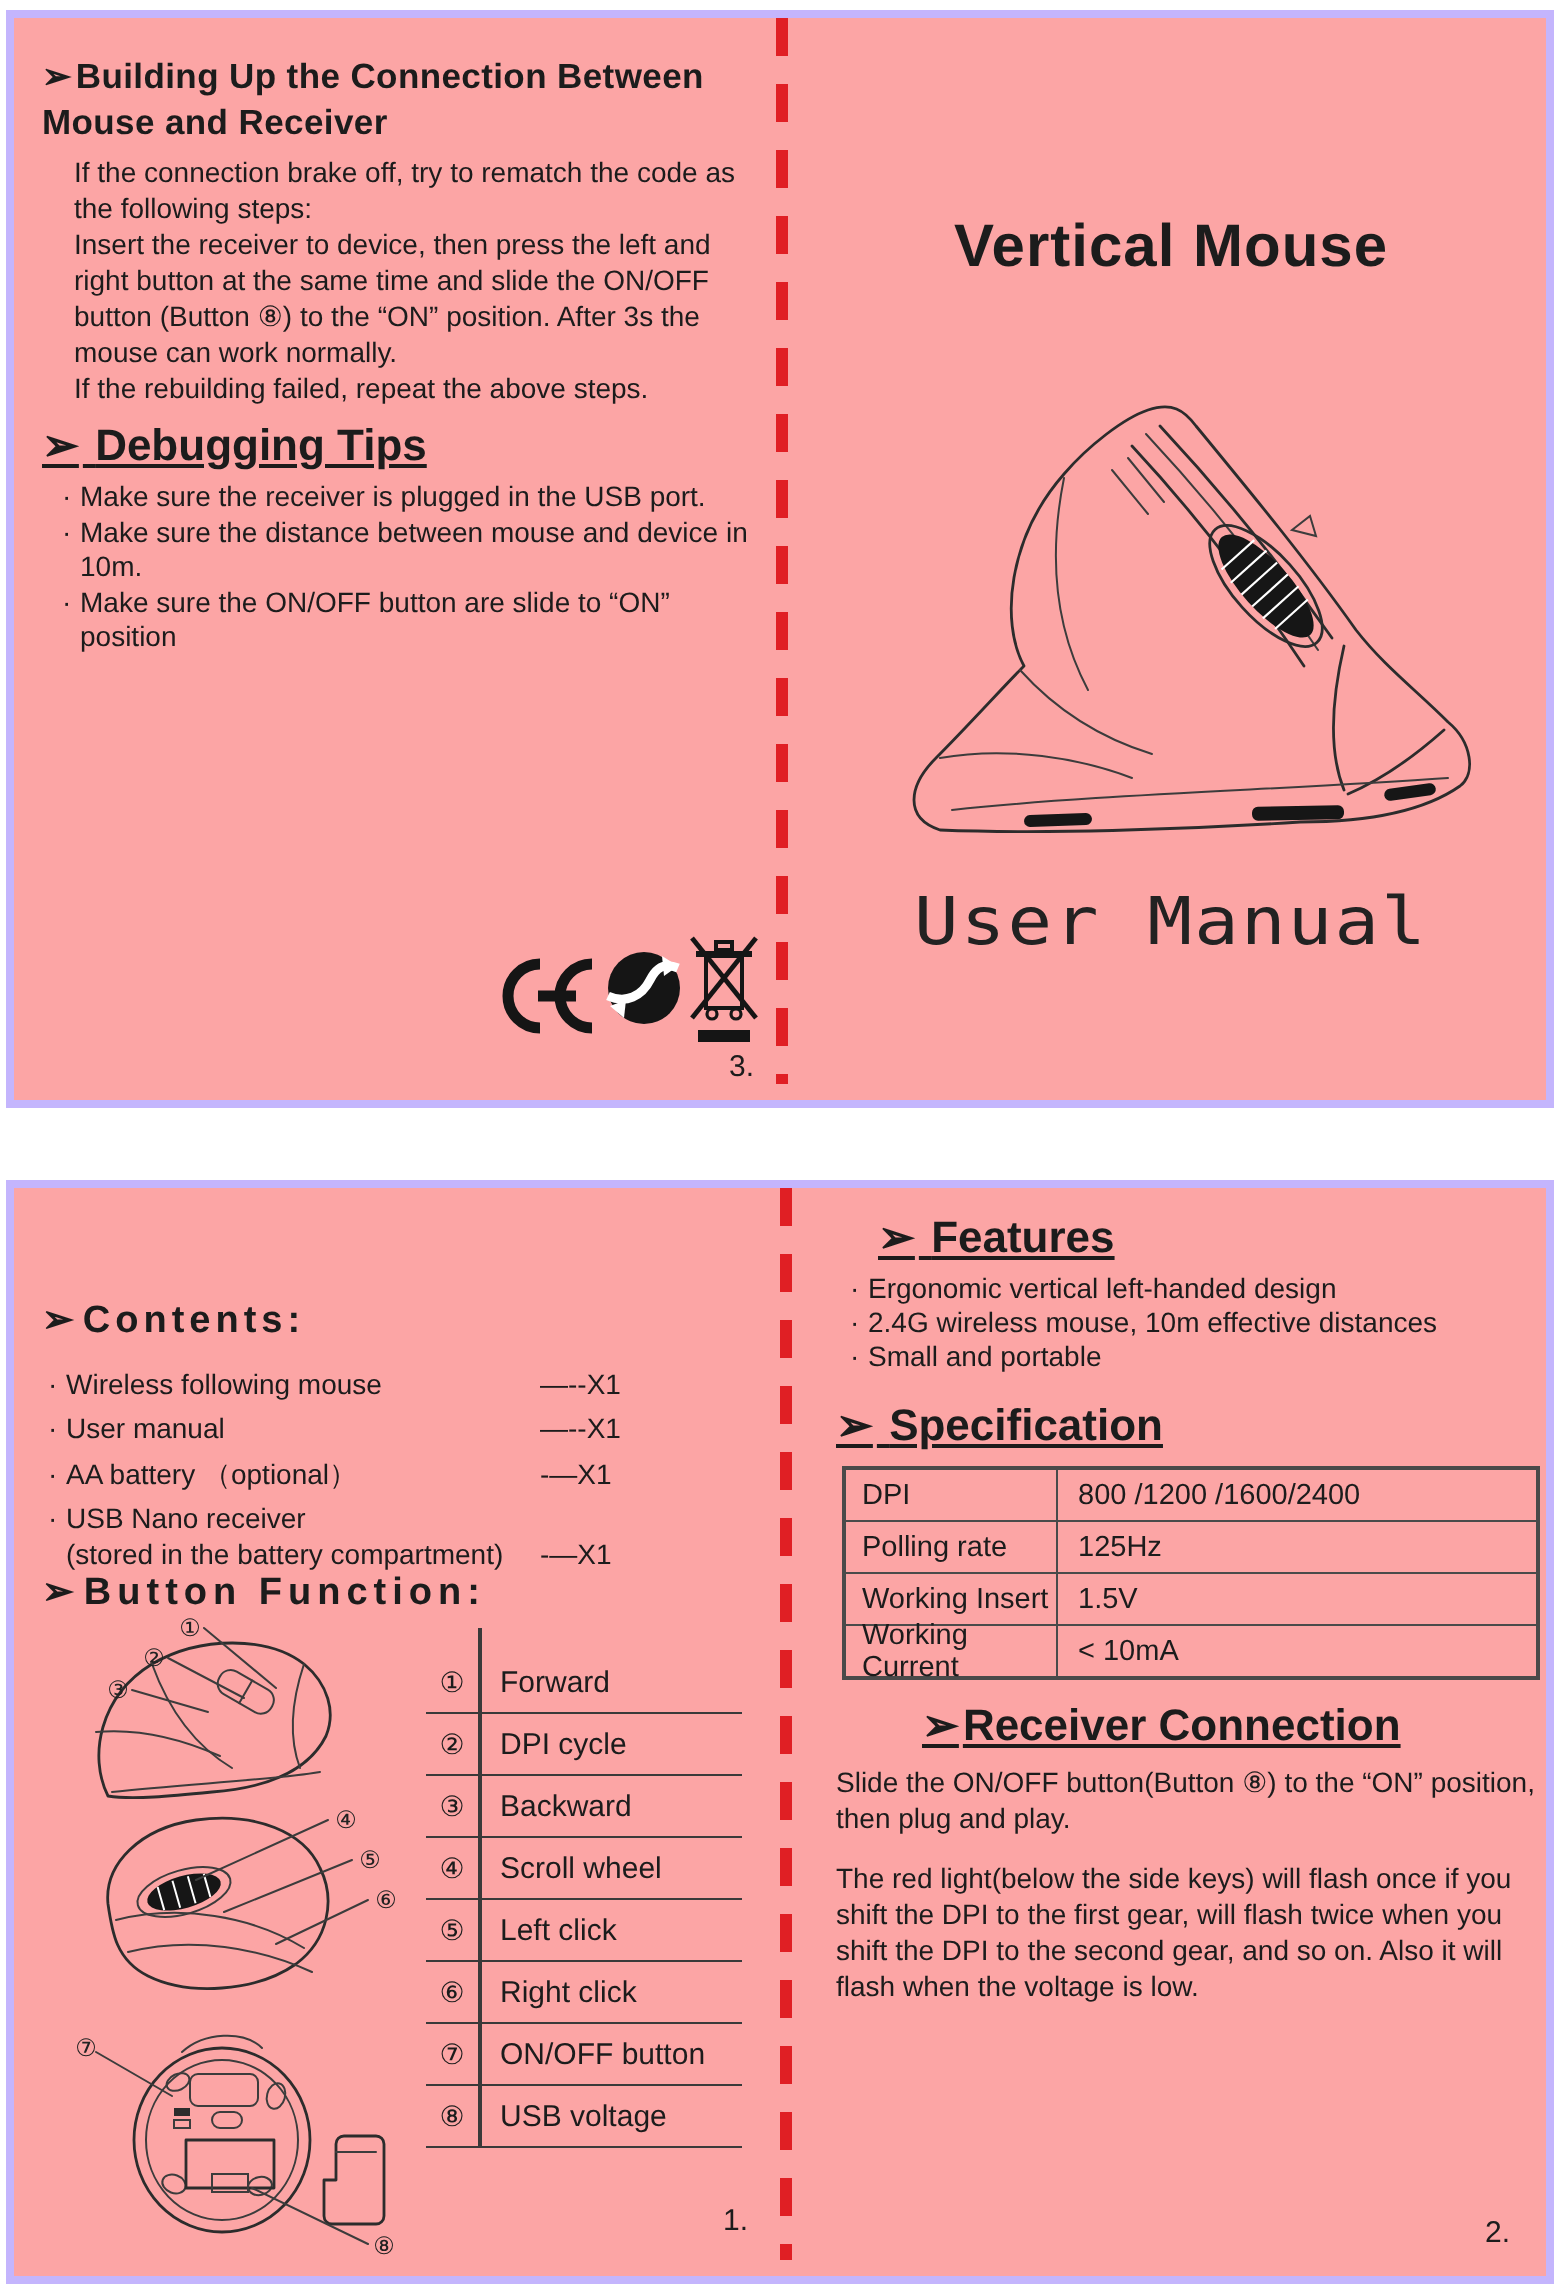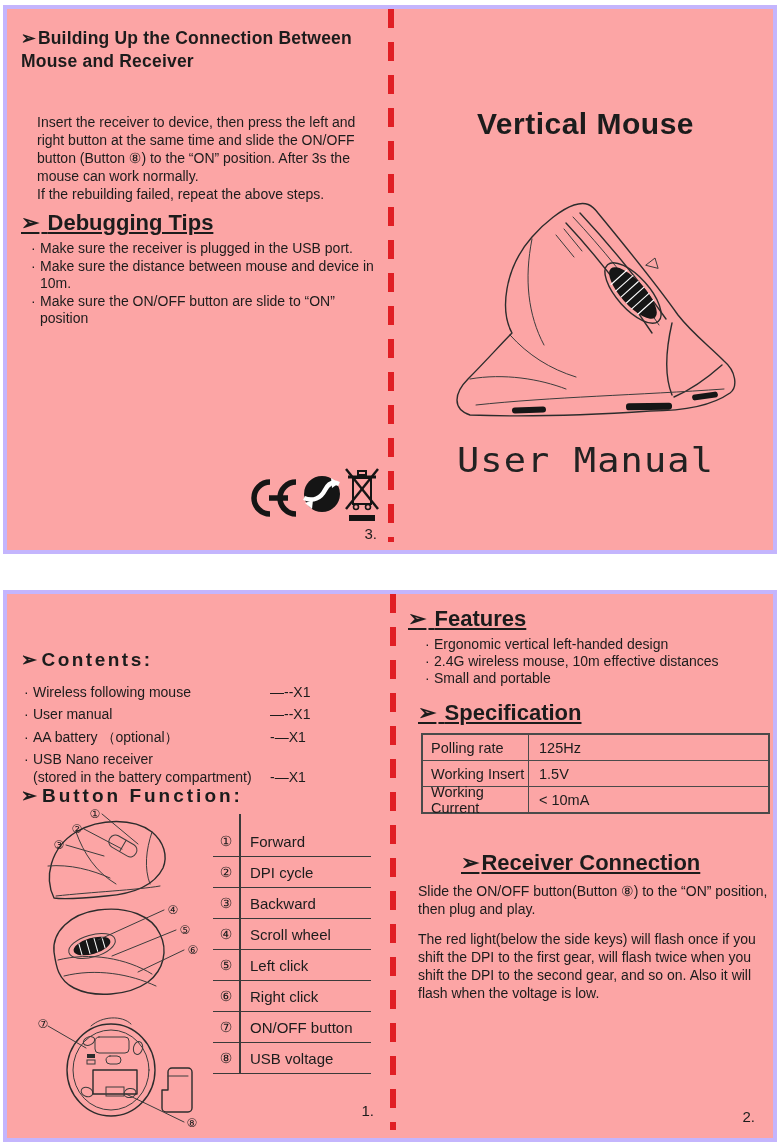--- a/index.html
+++ b/index.html
@@ -37,20 +37,21 @@
   .ln-thin{fill:none;stroke:#3c3c3c;stroke-width:1;stroke-linecap:round;}
   .callout{font-size:12px;fill:#222;font-family:"DejaVu Sans",sans-serif;}
 </style>
 </head>
 <body>
 
 <div class="sheet" id="sheet-top">
   <div class="divider" style="left:381px;top:0;height:533px;"></div>
 
   <div class="abs h-big" style="left:14px;top:18px;width:352px;"><span class="marker">➢</span><span>Building Up the Connection Between Mouse and Receiver</span></div>
+  <div class="abs body-t" style="left:30px;top:68px;width:345px;">If the connection brake off, try to rematch the code as the following steps:</div>
   <div class="abs body-t" style="left:30px;top:104px;width:347px;">Insert the receiver to device, then press the left and right button at the same time and slide the ON/OFF button (Button ⑧) to the “ON” position. After 3s the mouse can work normally.</div>
   <div class="abs body-t" style="left:30px;top:176px;width:345px;">If the rebuilding failed, repeat the above steps.</div>
 
   <div class="abs h-sec" style="left:14px;top:201px;"><span class="marker">➢</span> <span>Debugging Tips</span></div>
 
   <div class="abs" style="left:24px;top:231px;width:352px;">
     <div class="bullet-line">
         <span class="bullet-dot">·</span>
         <span>Make sure the receiver is plugged in the USB port.</span>
       </div>
@@ -244,39 +245,43 @@
         <span class="bf-label">ON/OFF button</span>
       </div>
     <div class="bf-row">
         <span class="bf-num">⑧</span>
         <span class="bf-label">USB voltage</span>
       </div>
   </div>
 
   <div class="abs pagenum" style="left:345px;top:508px;width:22px;text-align:right;">1.</div>
 
-  <div class="abs h-sec" style="left:401px;top:12px;text-align:right;"><span class="marker">➢</span> <span>Features</span></div>
+  <div class="abs h-sec" style="left:432px;top:12px;text-align:right;"><span class="marker">➢</span> <span>Features</span></div>
   <div class="abs" style="left:418px;top:42px;width:348px;">
     <div class="bullet-line" style="line-height:17px;">
         <span class="bullet-dot">·</span>
         <span>Ergonomic vertical left-handed design</span>
       </div>
     <div class="bullet-line" style="line-height:17px;">
         <span class="bullet-dot">·</span>
         <span>2.4G wireless mouse, 10m effective distances</span>
       </div>
     <div class="bullet-line" style="line-height:17px;">
         <span class="bullet-dot">·</span>
         <span>Small and portable</span>
       </div>
   </div>
 
   <div class="abs h-sec" style="left:411px;top:106px;"><span class="marker">➢</span> <span>Specification</span></div>
 
   <div class="spec-table">
+    <div class="spec-row">
+        <span class="spec-key">DPI</span>
+        <span class="spec-val">800 /1200 /1600/2400</span>
+      </div>
     <div class="spec-row">
         <span class="spec-key">Polling rate</span>
         <span class="spec-val">125Hz</span>
       </div>
     <div class="spec-row">
         <span class="spec-key">Working Insert</span>
         <span class="spec-val">1.5V</span>
       </div>
     <div class="spec-row">
         <span class="spec-key">Working Current</span>

